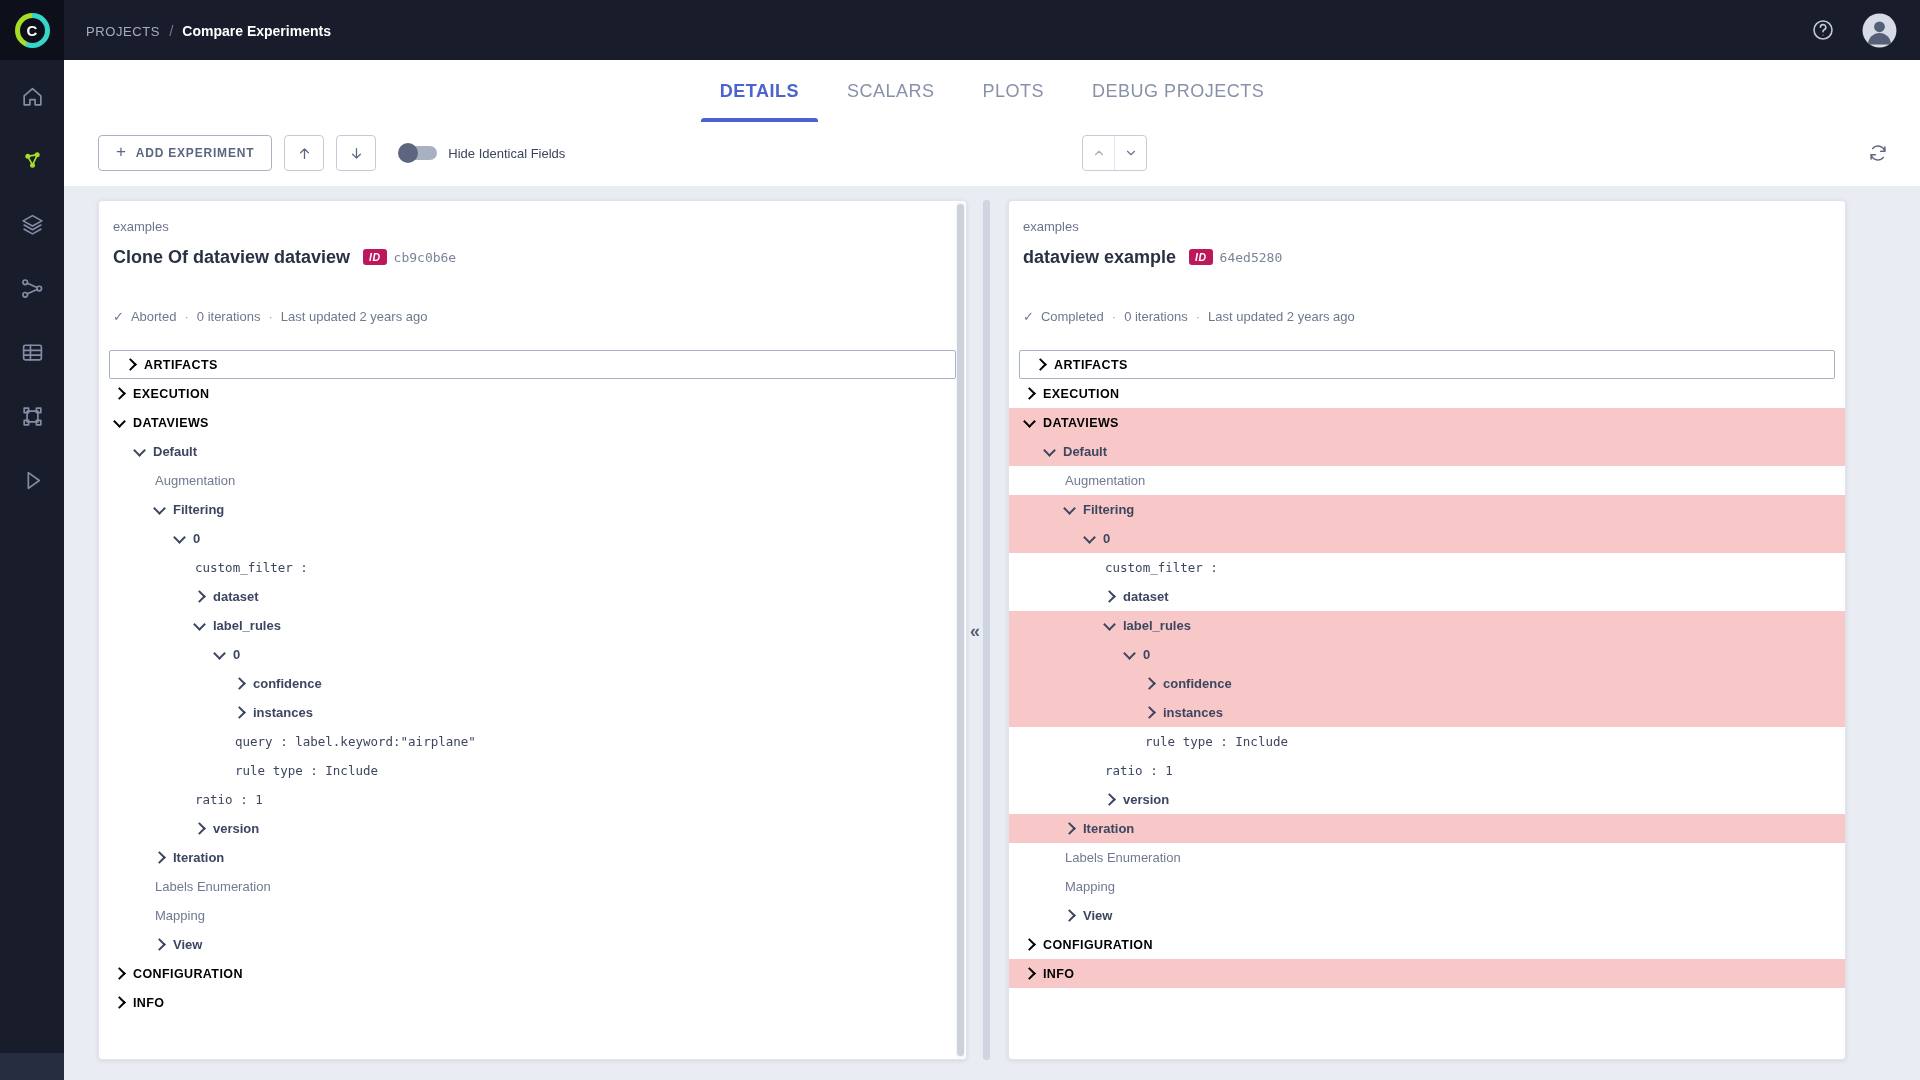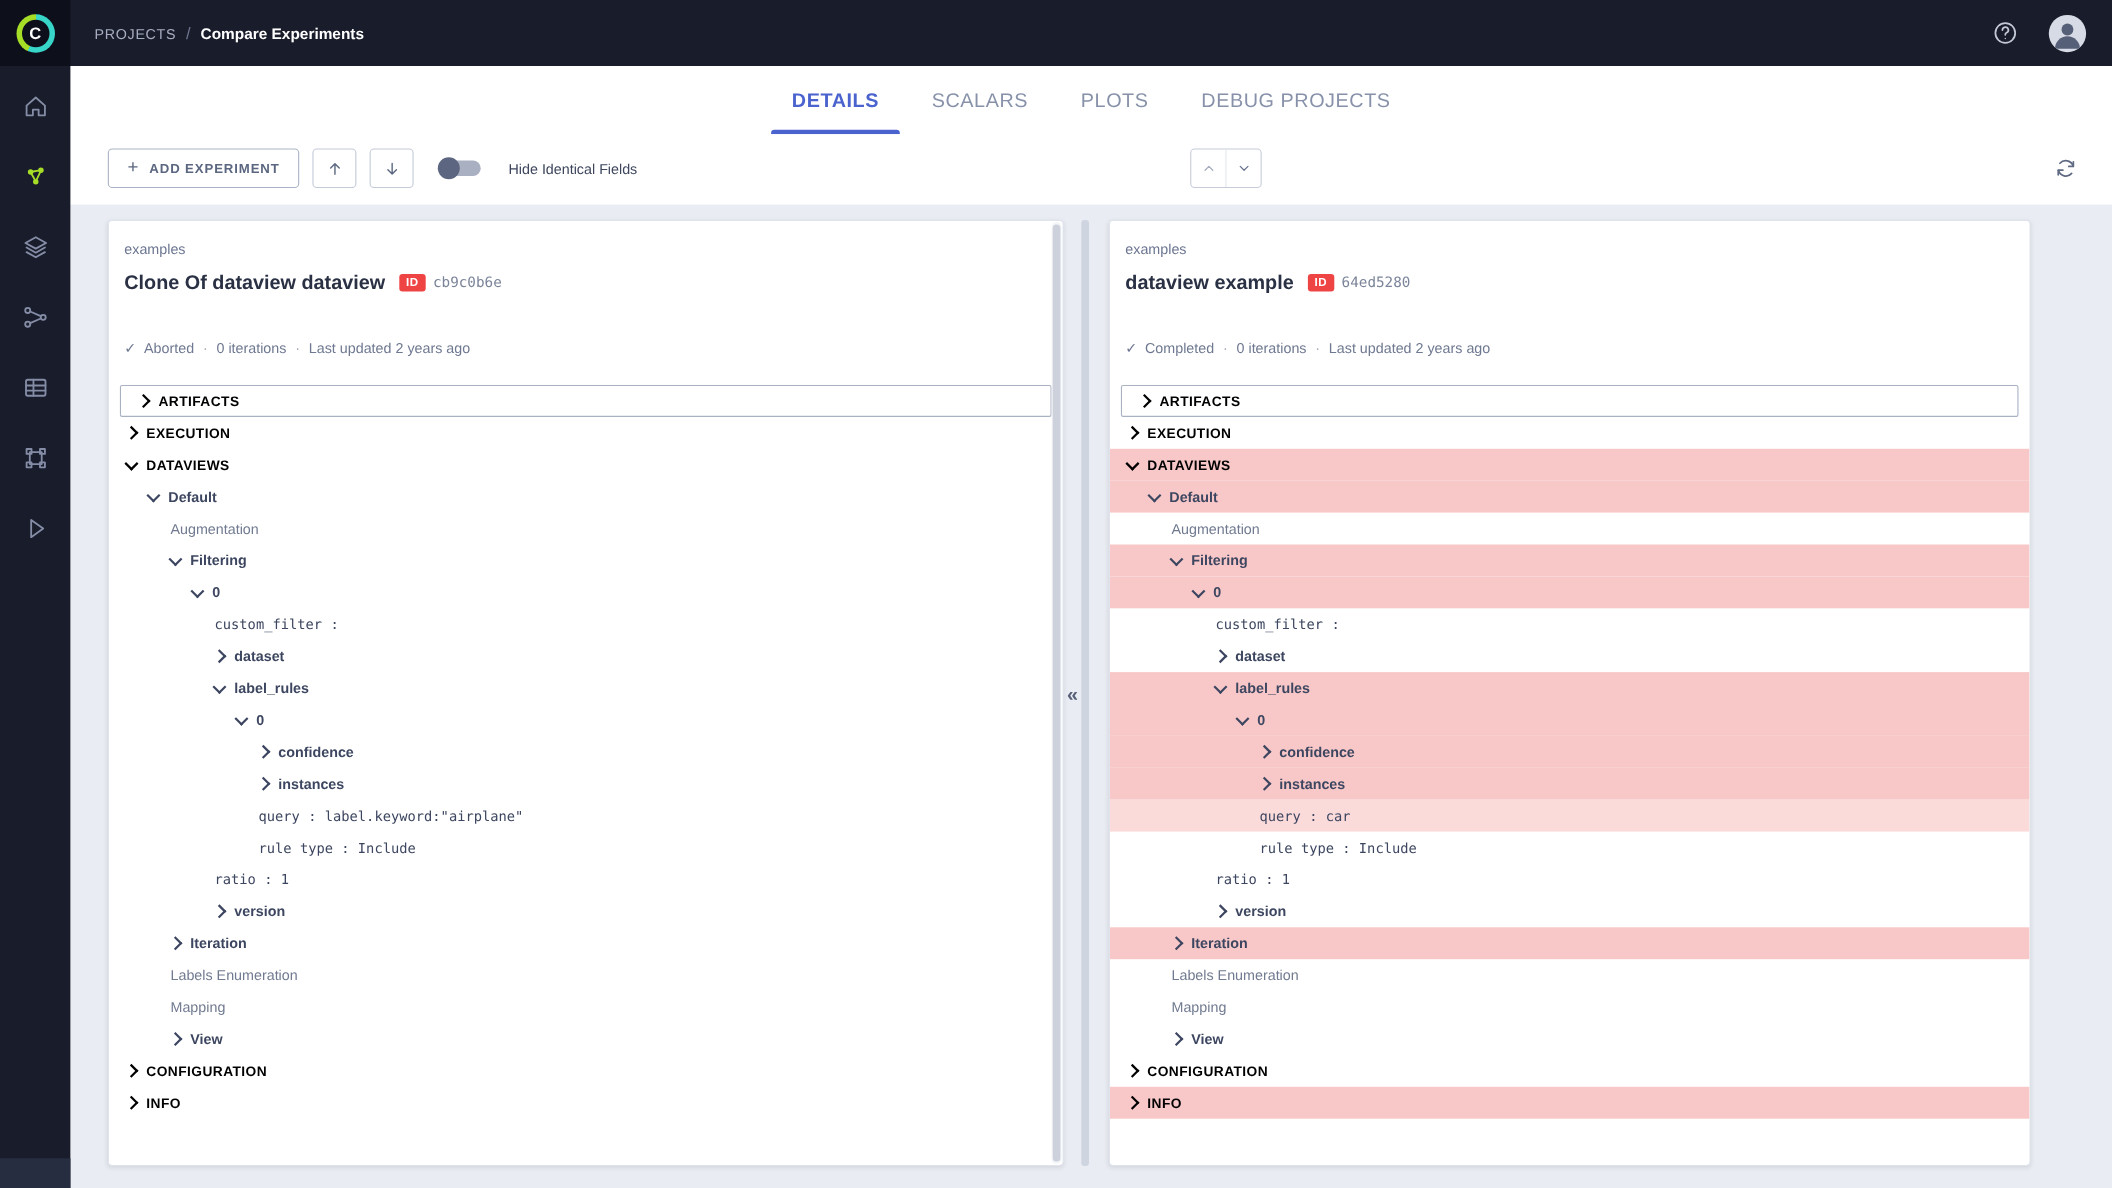--- a/index.html
+++ b/index.html
@@ -43,21 +43,21 @@
 
   
   .toolbar{position:absolute;left:64px;top:122px;width:1856px;height:64px;background:#fff;}
   .tb-left{position:absolute;left:34px;top:13px;display:flex;align-items:center;gap:12px;}
   .add-btn{height:36px;display:flex;align-items:center;gap:9px;padding:0 17px;border:1px solid #aab3c5;
            border-radius:4px;background:#fff;color:#5b6780;font-size:12px;font-weight:700;letter-spacing:.8px;cursor:pointer;}
   .add-plus{font-size:17px;font-weight:400;margin-top:-2px;}
   .icon-btn{width:40px;height:36px;border:1px solid #c3cad8;border-radius:4px;background:#fff;
             display:flex;align-items:center;justify-content:center;cursor:pointer;box-sizing:border-box;}
   .icon-btn svg{width:17px;height:17px;stroke:#5b6780;fill:none;stroke-width:1.8;stroke-linecap:round;stroke-linejoin:round;}
-  .toggle-wrap{display:flex;align-items:center;gap:25px;margin-left:12px;}
+  .toggle-wrap{display:flex;align-items:center;gap:11px;margin-left:12px;}
   .toggle{width:37px;height:14px;border-radius:7px;background:#a9b0c2;position:relative;cursor:pointer;}
   .toggle-knob{position:absolute;left:-2px;top:-3px;width:20px;height:20px;border-radius:50%;background:#5d6680;}
   .toggle-label{font-size:13px;color:#3c455c;}
   .search-box{position:absolute;left:778px;top:13px;width:232px;height:36px;border:1px solid #c6ccd9;border-radius:4px;
               display:flex;align-items:center;box-sizing:border-box;background:#fff;}
   .search-input{flex:1;min-width:0;border:none;outline:none;padding:0 8px 0 12px;font-size:13px;color:#3c455c;
                 font-family:inherit;background:transparent;}
   .search-input::placeholder{color:#9ba3b5;}
   .search-icon{margin-right:10px;display:flex;cursor:pointer;}
   .search-icon svg{width:17px;height:17px;stroke:#5f6a82;fill:none;stroke-width:1.8;stroke-linecap:round;}
@@ -79,21 +79,21 @@
   .card-left{left:34px;width:869px;}
   .card-right{left:944px;width:838px;}
   .divider{position:absolute;left:919px;top:14px;width:7px;height:860px;background:#cfd5e0;border-radius:3px;cursor:col-resize;}
   .collapse-handle{position:absolute;left:898px;top:430px;width:26px;height:30px;display:flex;align-items:center;
                    justify-content:center;font-size:18px;font-weight:700;color:#555f78;cursor:pointer;}
 
   .proj{margin:18px 14px 0;font-size:13px;color:#6b7590;}
   .title-row{margin:12px 14px 0;display:flex;align-items:center;gap:13px;height:22px;}
   .panel-title{font-size:18px;font-weight:700;color:#2a3144;margin:0;white-space:nowrap;}
   .id-badge{display:flex;align-items:center;gap:7px;}
-  .id-chip{background:#ef4444;color:#fff;font-size:10.5px;font-weight:700;padding:2px 6px;border-radius:3px;letter-spacing:.5px;}
+  .id-chip{background:#be185d;color:#fff;font-size:10.5px;font-weight:700;padding:2px 6px;border-radius:3px;letter-spacing:.5px;font-style:italic;}
   .id-val{font-family:"DejaVu Sans Mono",monospace;font-size:13px;color:#7b8499;}
   .status-row{margin:40px 14px 0;display:flex;align-items:center;font-size:13px;color:#6e7890;height:16px;white-space:nowrap;}
   .status-check{margin-right:7px;}
   .status-dot{margin:0 8px;color:#9aa2b4;}
   .tree{margin-top:26px;}
   .tree-row{height:29px;display:flex;align-items:center;box-sizing:border-box;font-size:13px;white-space:nowrap;}
   .tree-row.section{font-weight:700;color:#000000;letter-spacing:.4px;font-size:12.5px;}
   .tree-row.node{font-weight:700;color:#3d4660;}
   .tree-row.leaf{color:#707a90;}
   .tree-row.mono{font-family:"DejaVu Sans Mono",monospace;color:#3d4660;font-size:12.5px;}
@@ -426,23 +426,20 @@
           <span class="tree-label">0</span>
         </div>
         <div class="tree-row node diff" style="padding-left: 136px;">
           <span class="chev closed"></span>
           <span class="tree-label">confidence</span>
         </div>
         <div class="tree-row node diff" style="padding-left: 136px;">
           <span class="chev closed"></span>
           <span class="tree-label">instances</span>
         </div>
-        <div class="tree-row mono diff-light" style="padding-left: 136px;">
-          <span class="tree-label">query : car</span>
-        </div>
         <div class="tree-row mono" style="padding-left: 136px;">
           <span class="tree-label">rule type : Include</span>
         </div>
         <div class="tree-row mono" style="padding-left: 96px;">
           <span class="tree-label">ratio : 1</span>
         </div>
         <div class="tree-row node" style="padding-left: 96px;">
           <span class="chev closed"></span>
           <span class="tree-label">version</span>
         </div>

